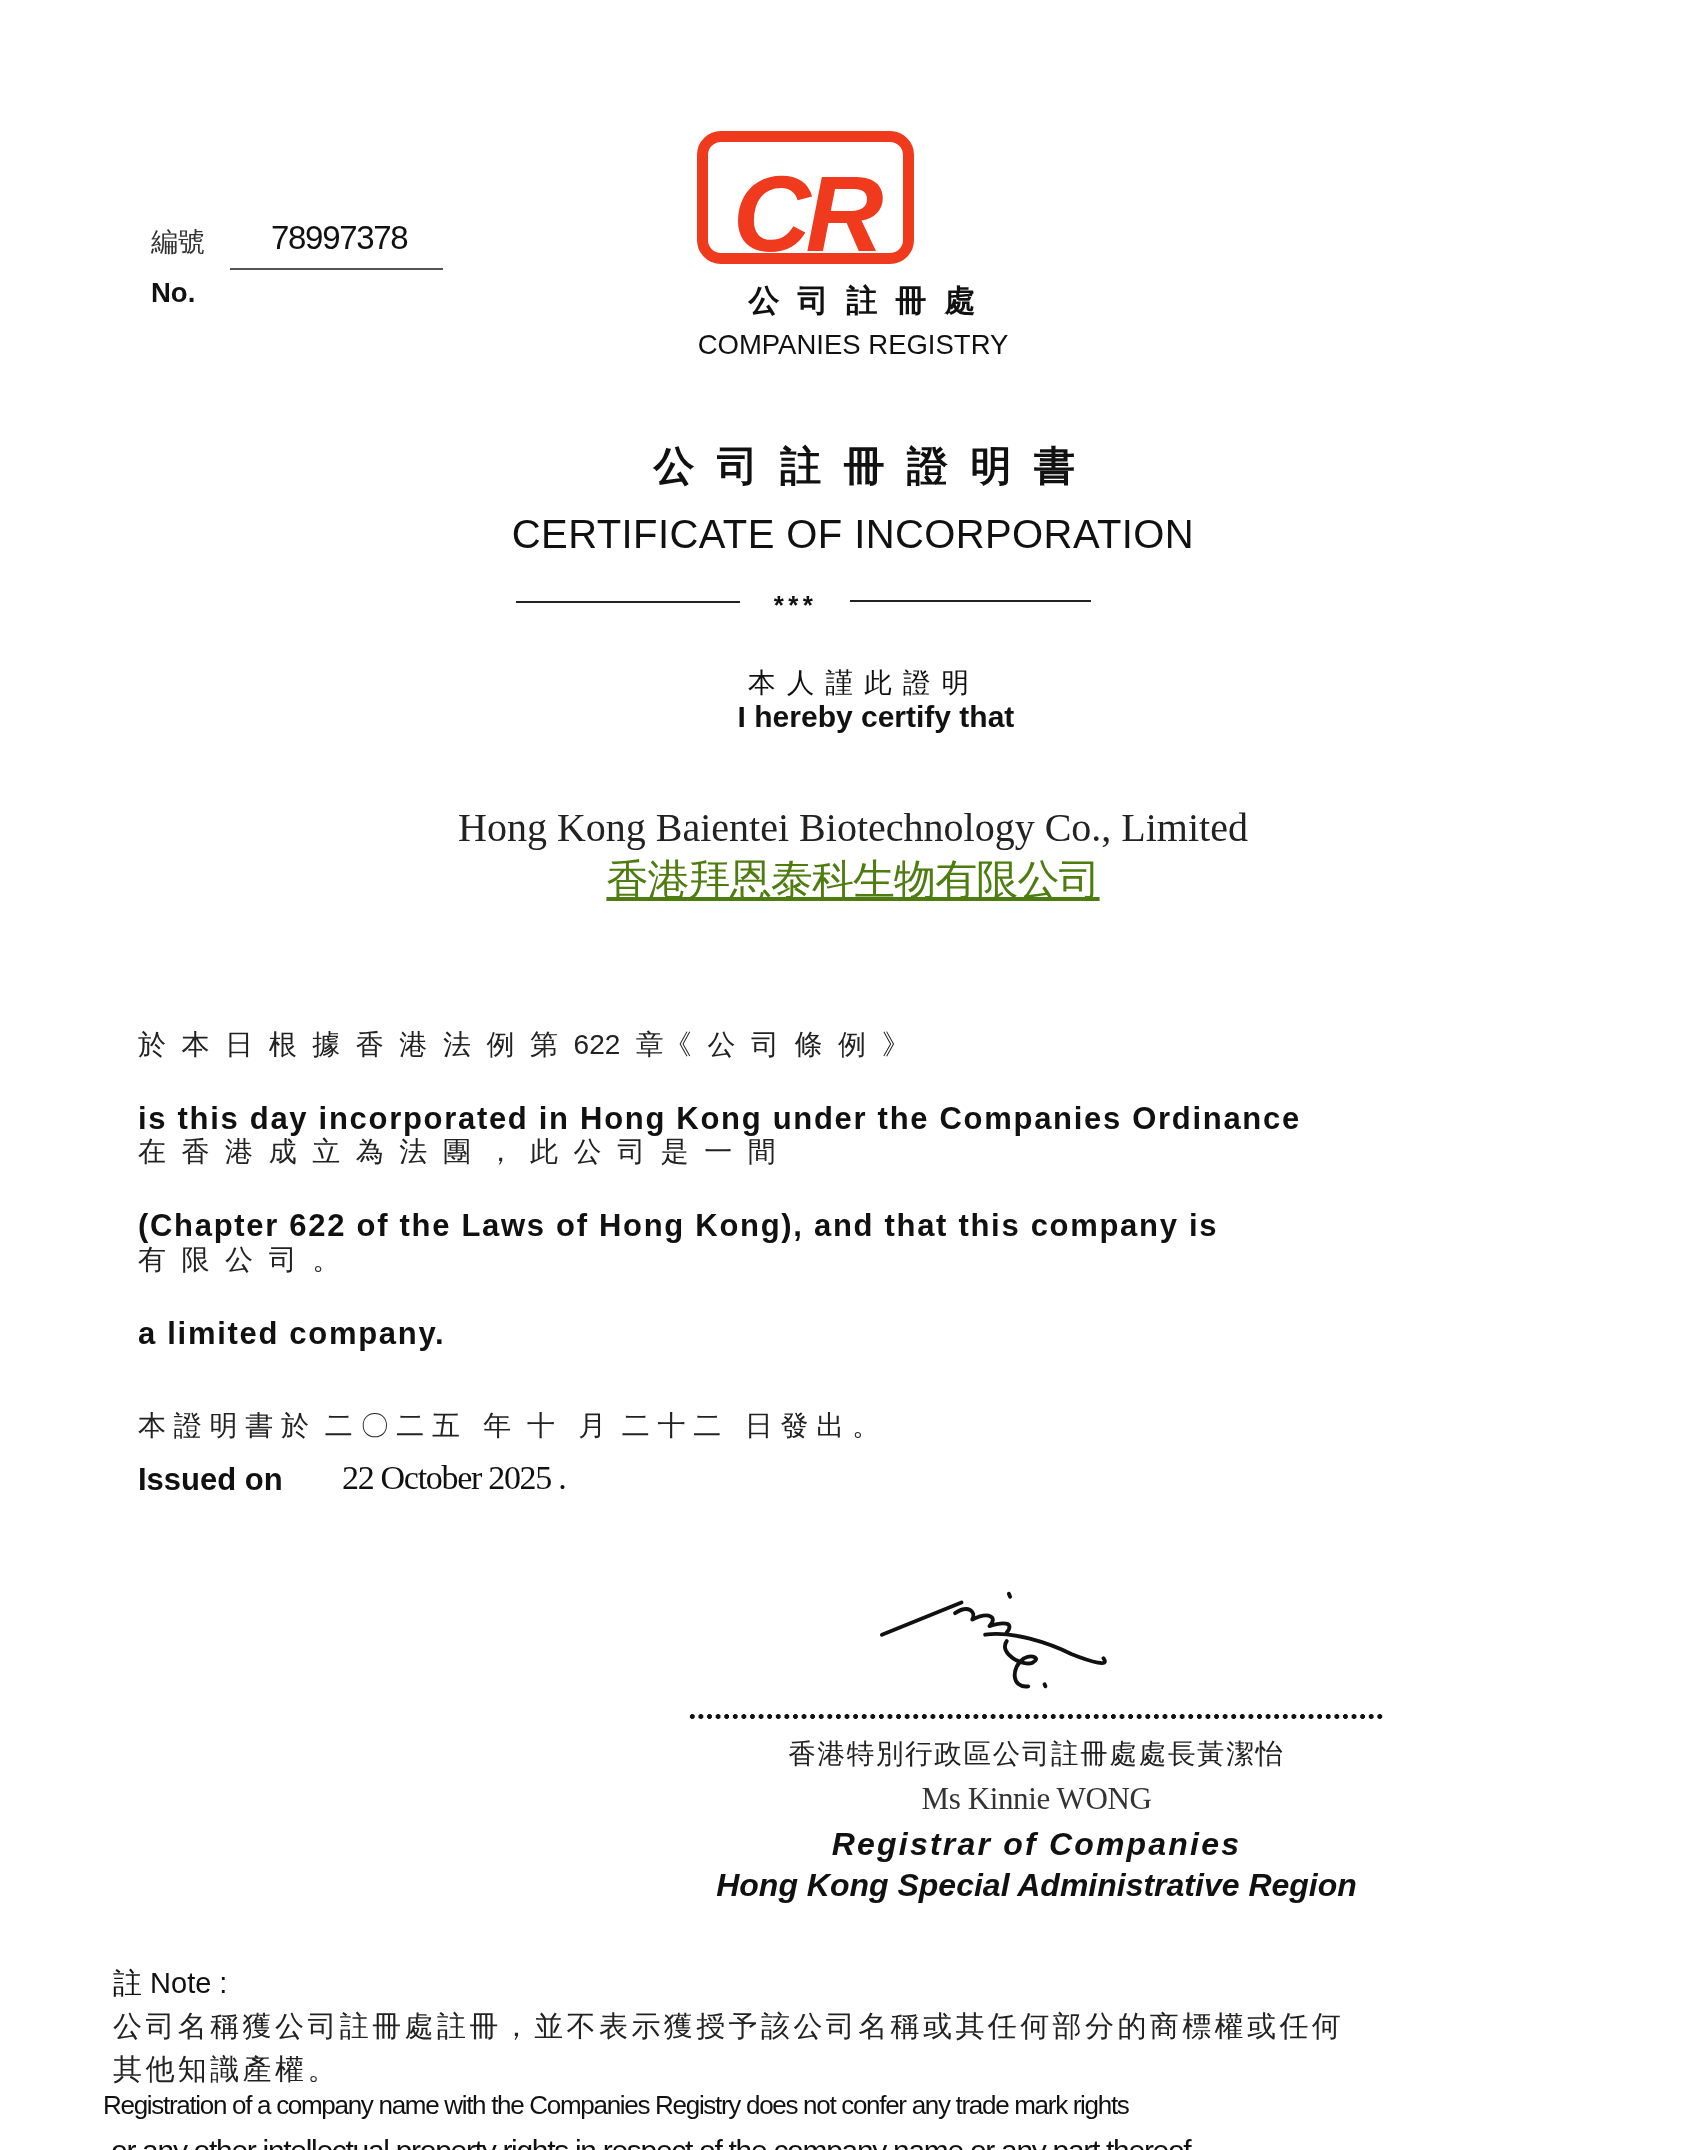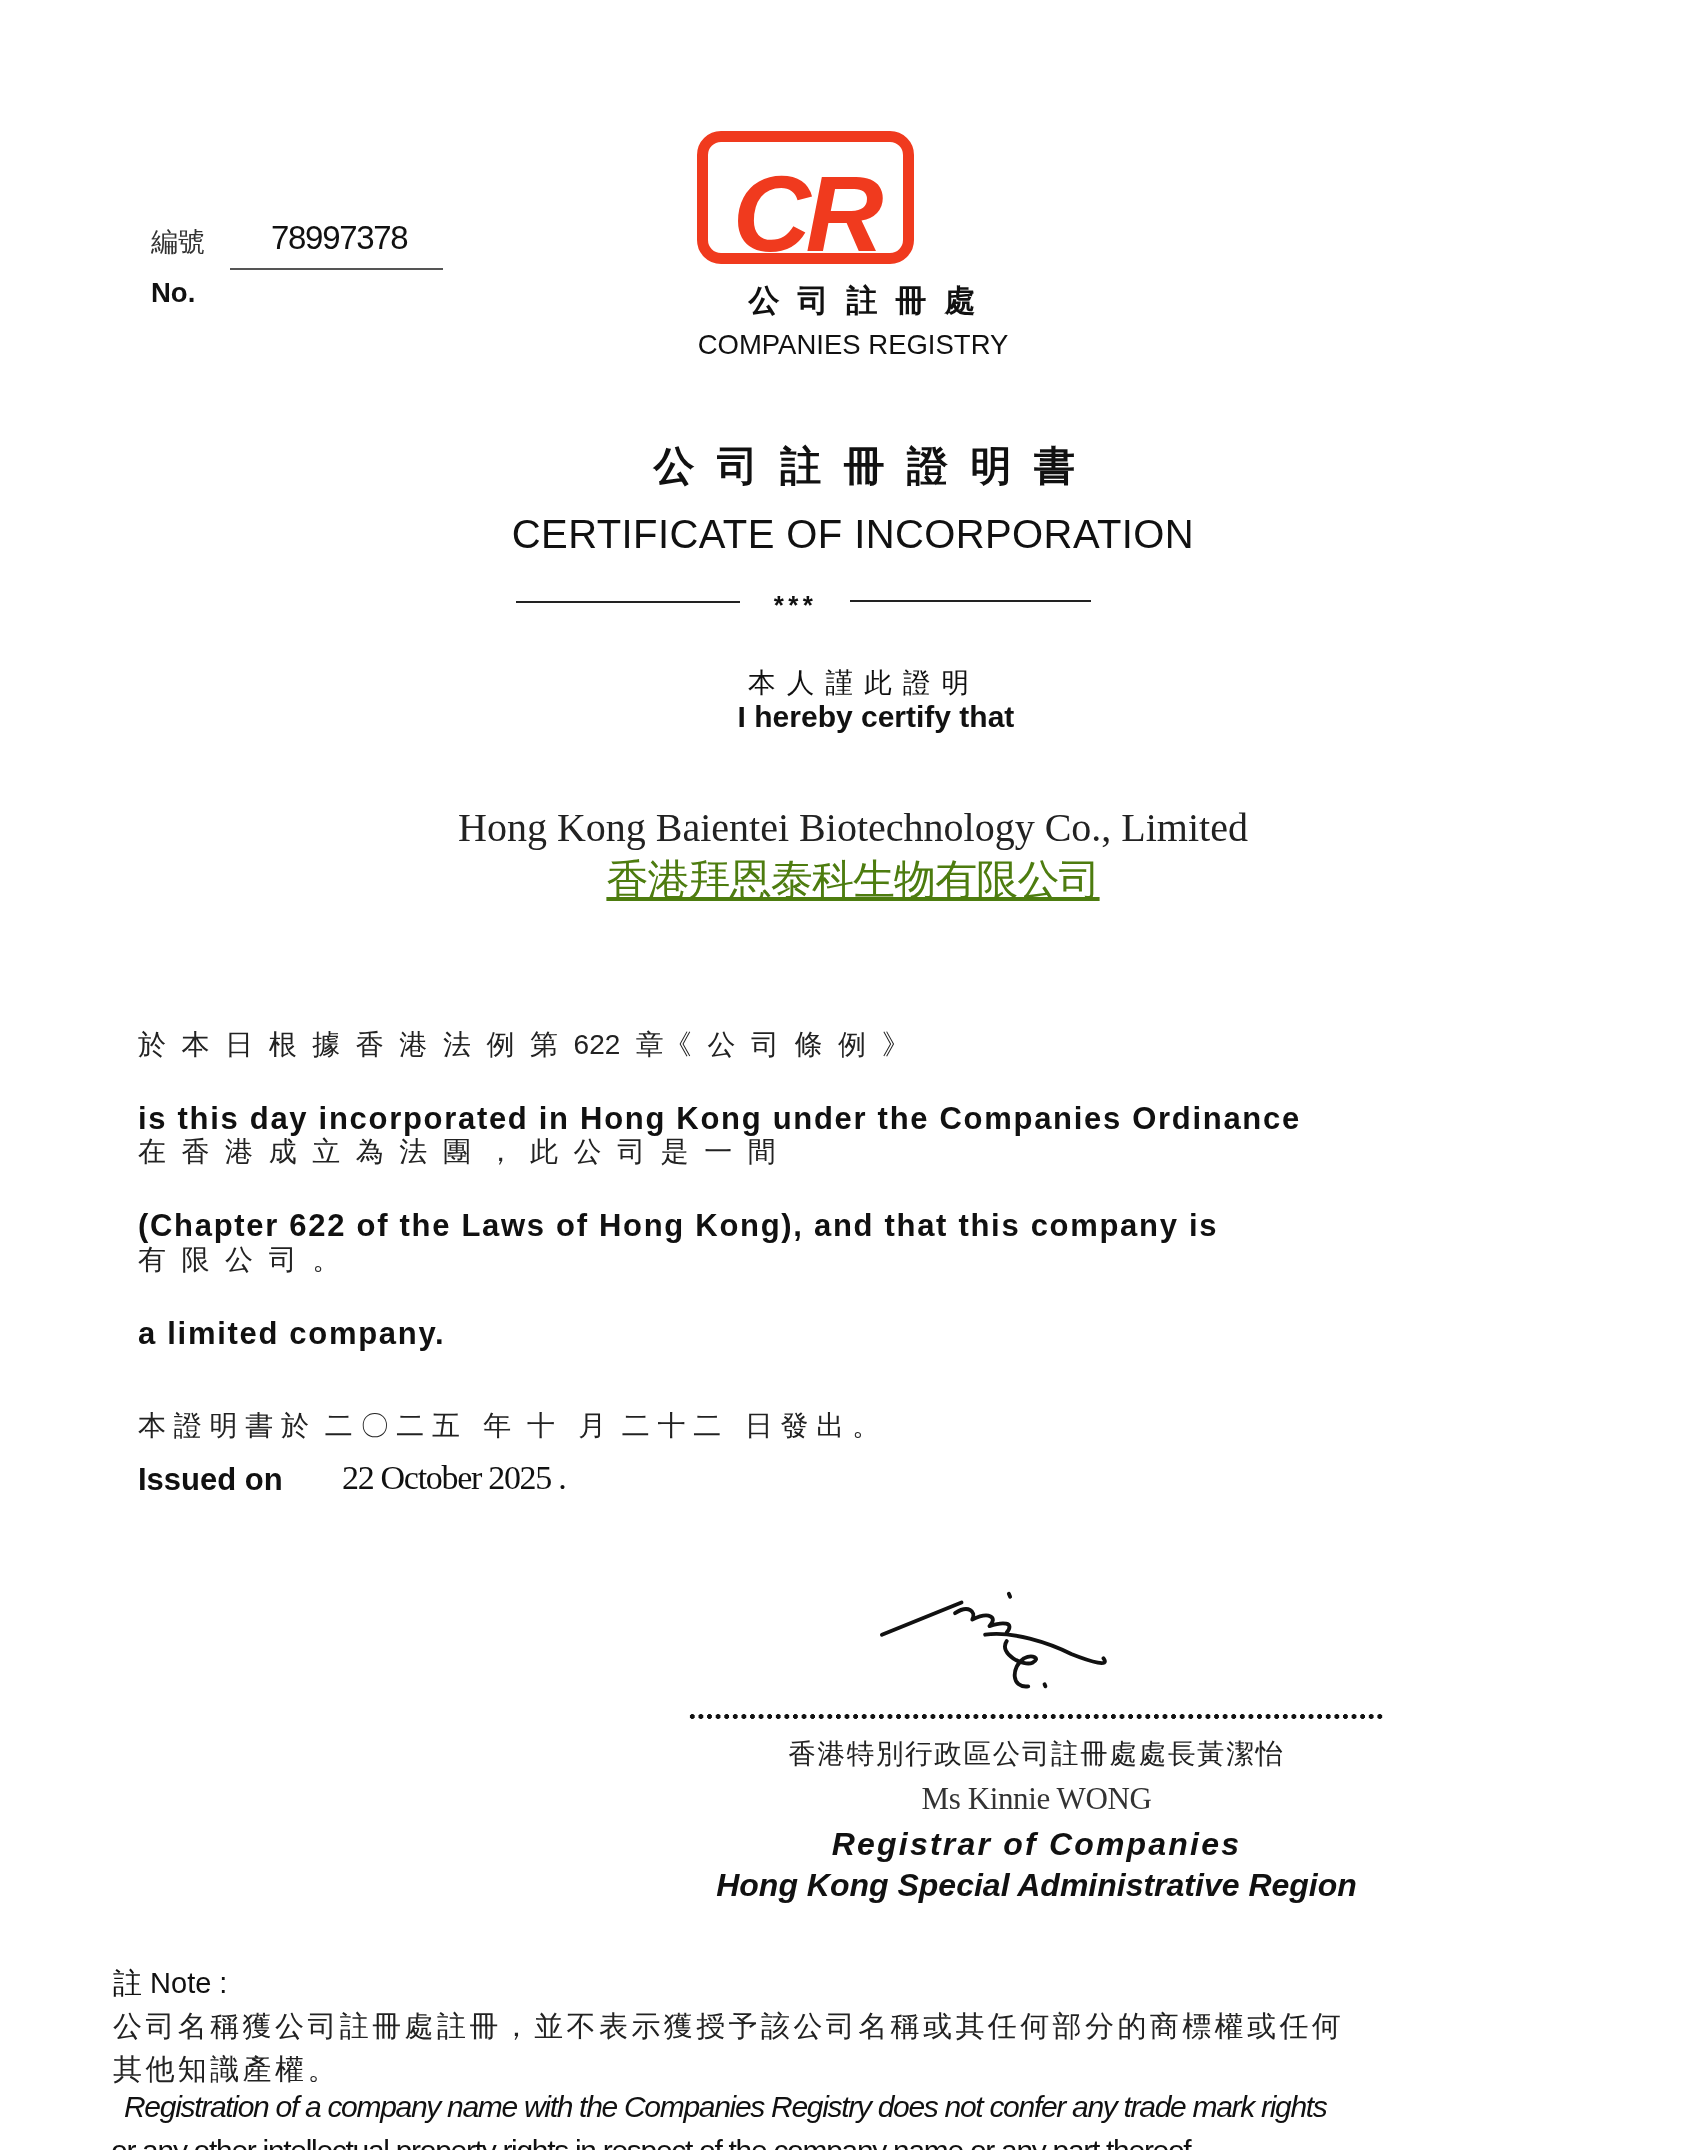--- a/index.html
+++ b/index.html
@@ -50,21 +50,21 @@
           background-image: radial-gradient(circle, #111 45%, transparent 50%);
           background-size:8.6px 5.2px; background-repeat:repeat-x; }
   .sig-zh { left:688px; width:697px; text-align:center; top:1736px; font-size:27.5px; color:#222; letter-spacing:1.7px; }
   .sig-name { left:688px; width:697px; text-align:center; top:1781px; font-size:31px; color:#333; letter-spacing:-0.4px; }
   .sig-title { left:688px; width:697px; text-align:center; top:1826px; font-size:32px; font-weight:bold; font-style:italic; letter-spacing:2.2px; }
   .sig-region { left:688px; width:697px; text-align:center; top:1867px; font-size:32px; font-weight:bold; font-style:italic; }
 
   .note-label { left:113px; top:1964px; font-size:29px; }
   .note-zh1 { left:113px; top:2007px; font-size:29px; letter-spacing:3.4px; color:#222; white-space:pre; }
   .note-zh2 { left:113px; top:2050px; font-size:29px; letter-spacing:3.4px; color:#222; white-space:pre; }
-  .note-en1 { left:124px; top:2090px; font-size:30px; letter-spacing:-1.3px; white-space:pre;font-style:italic; }
+  .note-en1 { left:103px; top:2090px; font-size:26px; letter-spacing:-1.3px; white-space:pre; }
   .note-en2 { left:111px; top:2134px; font-size:30px; letter-spacing:-1.3px; white-space:pre; }
 </style>
 </head>
 <body>
 
 <div class="abs no-zh sans">編號</div>
 <div class="abs no-val sans">78997378</div>
 <div class="abs no-line"></div>
 <div class="abs no-en sans">No.</div>
 

